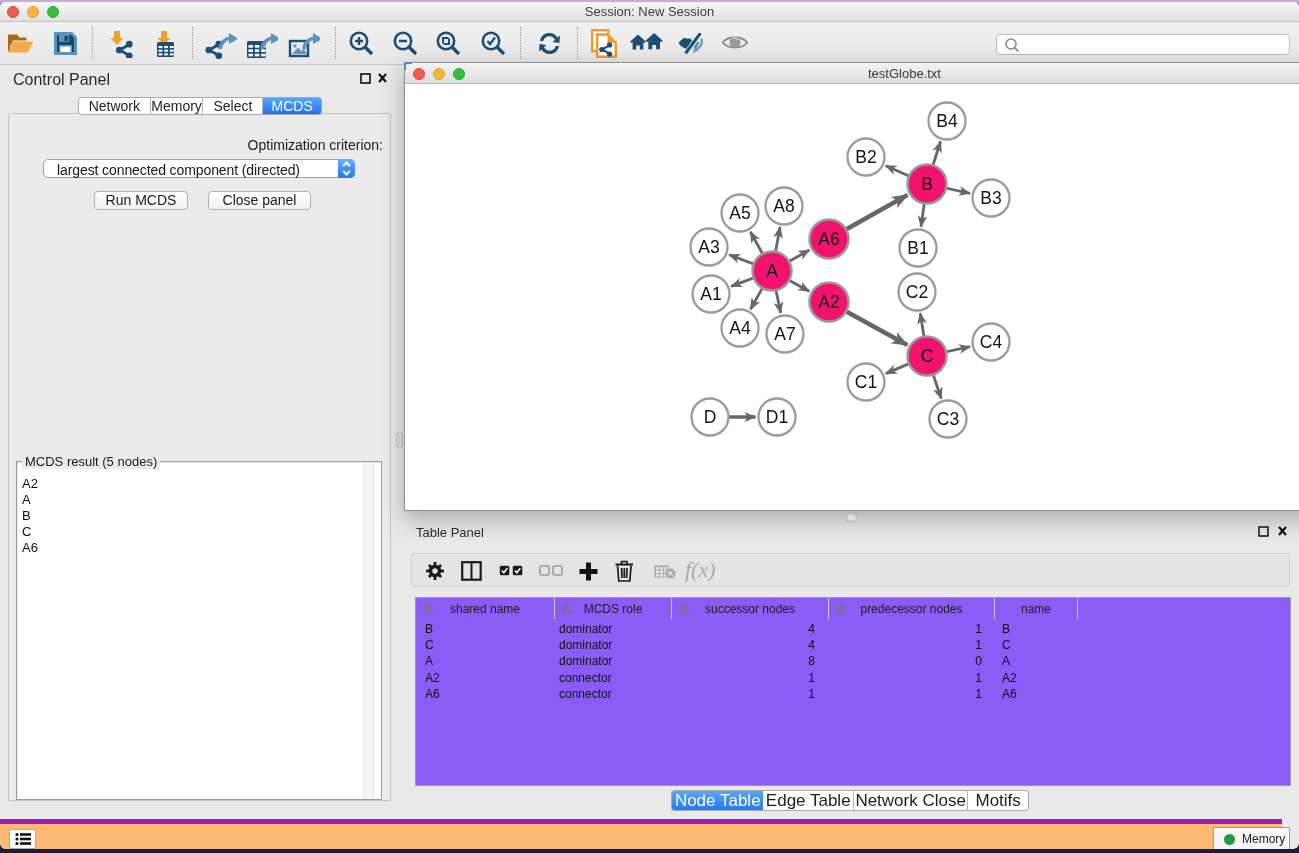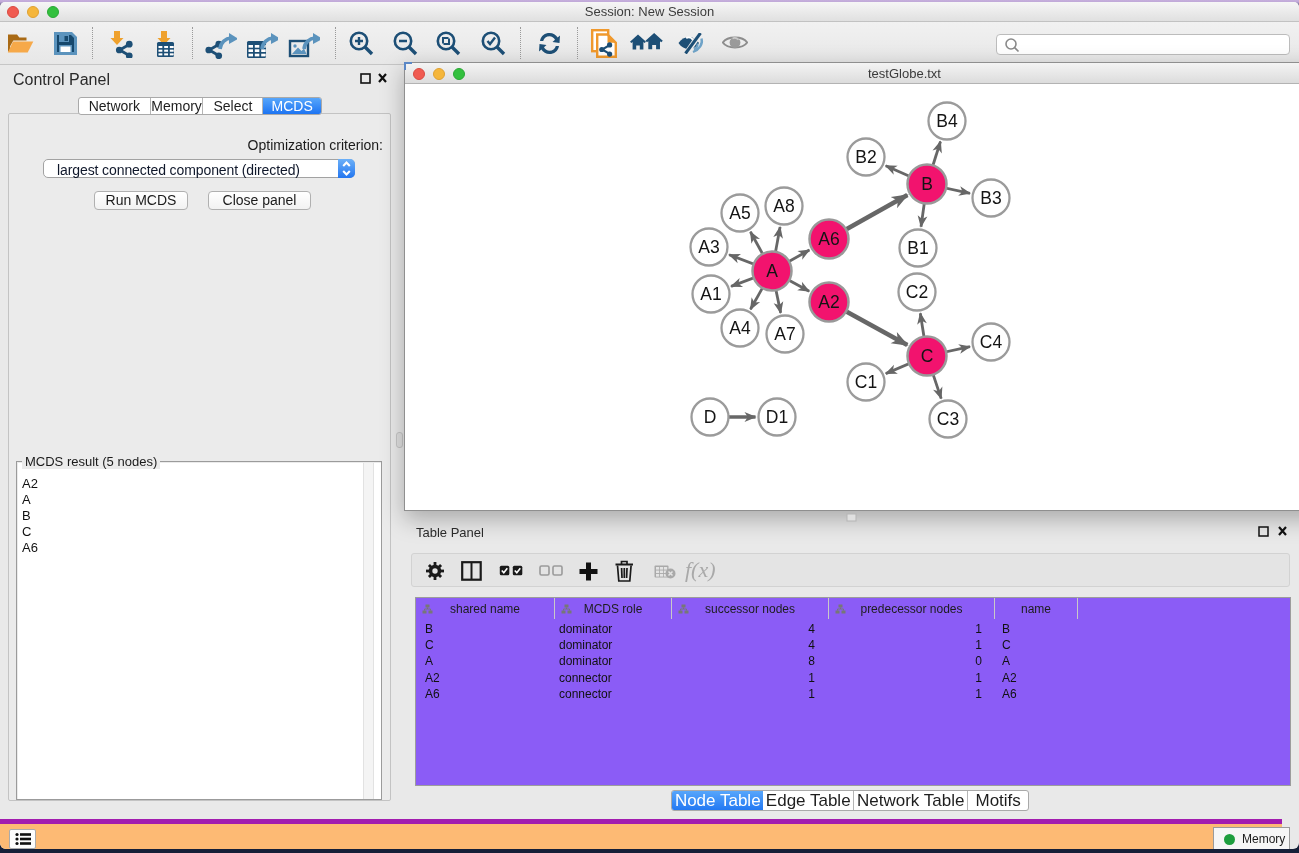--- a/index.html
+++ b/index.html
@@ -499,21 +499,21 @@
 <div class="trow" style="left:586px;top:72.60000000000001px">A2</div>
 <div class="trow" style="left:9px;top:88.80000000000001px">A6</div>
 <div class="trow" style="left:143px;top:88.80000000000001px">connector</div>
 <div class="trow" style="left:256px;top:88.80000000000001px;width:143px;text-align:right">1</div>
 <div class="trow" style="left:413px;top:88.80000000000001px;width:153px;text-align:right">1</div>
 <div class="trow" style="left:586px;top:88.80000000000001px">A6</div>
     </div>
     <div class="tabbar" id="tabtabs">
       <div class="seg sel" style="width:92px">Node Table</div>
       <div class="seg" style="width:91px">Edge Table</div>
-      <div class="seg" style="width:115px">Network Table</div>
+      <div class="seg" style="width:115px">Network Close</div>
       <div class="seg" style="width:60px">Motifs</div>
     </div>
     <svg width="14" height="10" style="position:absolute;left:845px;top:448px">
         <rect x="2" y="1" width="9" height="7" fill="#e0e0e0" stroke="#b5b5b5"></rect>
       </svg>
   </div>
   <div id="statusbar">
     <div id="listbtn">
         <svg width="25" height="18" style="position:absolute;left:1px;top:0">
           <g fill="#111">

